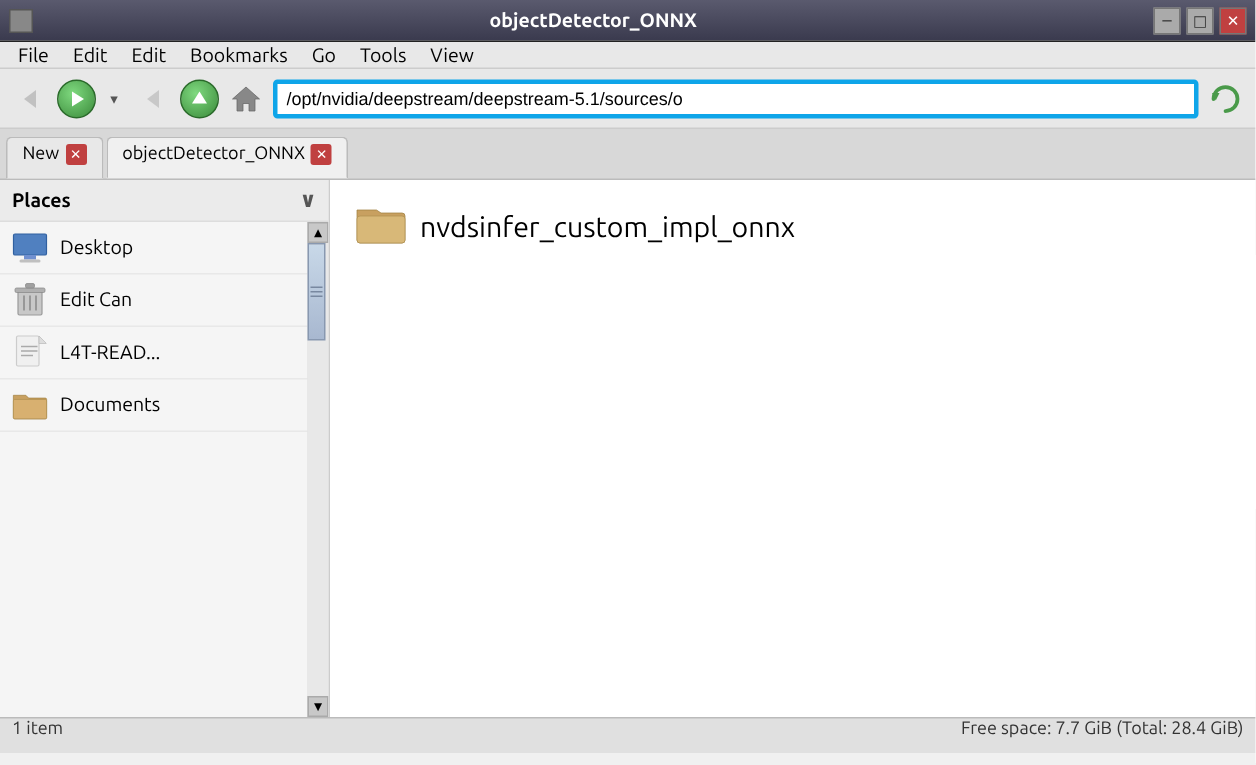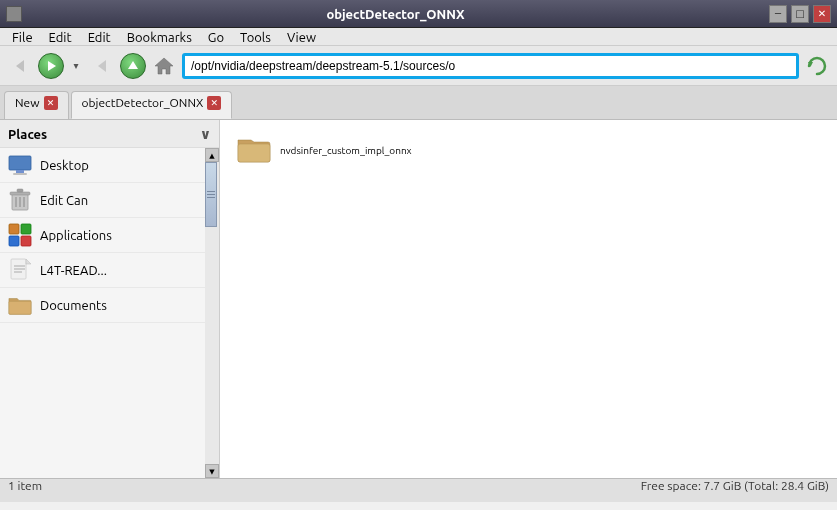--- a/index.html
+++ b/index.html
@@ -380,31 +380,20 @@
             <rect x="1" y="4" width="20" height="3" rx="1" fill="#b0b0b0" stroke="#888" stroke-width="0.5"></rect>
             <rect x="8" y="1" width="6" height="3" rx="1" fill="#a0a0a0" stroke="#888" stroke-width="0.5"></rect>
             <line x1="7" y1="9" x2="7" y2="19" stroke="#888" stroke-width="1"></line>
             <line x1="11" y1="9" x2="11" y2="19" stroke="#888" stroke-width="1"></line>
             <line x1="15" y1="9" x2="15" y2="19" stroke="#888" stroke-width="1"></line>
           </svg>
         </div>
         <span>Edit Can</span>
       </div>
 
-      <div class="sidebar-item">
-        <div class="sidebar-item-icon">
-          <svg width="24" height="24" viewBox="0 0 24 24">
-            <rect x="1" y="1" width="10" height="10" rx="1" fill="#d08030" stroke="#a06010" stroke-width="0.8"></rect>
-            <rect x="13" y="1" width="10" height="10" rx="1" fill="#30a030" stroke="#108010" stroke-width="0.8"></rect>
-            <rect x="1" y="13" width="10" height="10" rx="1" fill="#3070d0" stroke="#1050b0" stroke-width="0.8"></rect>
-            <rect x="13" y="13" width="10" height="10" rx="1" fill="#d04040" stroke="#b02020" stroke-width="0.8"></rect>
-          </svg>
-        </div>
-        <span>Applications</span>
-      </div>
 
       <div class="sidebar-item">
         <div class="sidebar-item-icon">
           <svg width="22" height="24" viewBox="0 0 22 24">
             <rect x="2" y="1" width="15" height="20" rx="1" fill="#f0f0f0" stroke="#ccc" stroke-width="0.8"></rect>
             <polygon points="17,1 17,6 22,6" fill="#ddd" stroke="#bbb" stroke-width="0.5"></polygon>
             <line x1="5" y1="8" x2="16" y2="8" stroke="#aaa" stroke-width="1"></line>
             <line x1="5" y1="11" x2="16" y2="11" stroke="#aaa" stroke-width="1"></line>
             <line x1="5" y1="14" x2="13" y2="14" stroke="#aaa" stroke-width="1"></line>
           </svg>
@@ -443,21 +432,21 @@
   <div id="file-area">
     <div class="file-item">
       <div>
         <svg width="36" height="30" viewBox="0 0 36 30">
 
           <path d="M2,6 L2,26 Q2,28 4,28 L32,28 Q34,28 34,26 L34,10 Q34,8 32,8 L18,8 L15,6 Z" fill="#c8a060" stroke="#a08040" stroke-width="0.5"></path>
 
           <rect x="2" y="10" width="32" height="18" rx="2" fill="#d8b878" stroke="#b09050" stroke-width="0.5"></rect>
         </svg>
       </div>
-      <span style="font-size:10px;">nvdsinfer_custom_impl_onnx</span>
+      <span style="font-size:19px;">nvdsinfer_custom_impl_onnx</span>
     </div>
   </div>
 
 </div>
 
 <div id="status-bar">
   <span>1 item</span>
   <span>Free space: 7.7 GiB (Total: 28.4 GiB)</span>
 </div>
 

